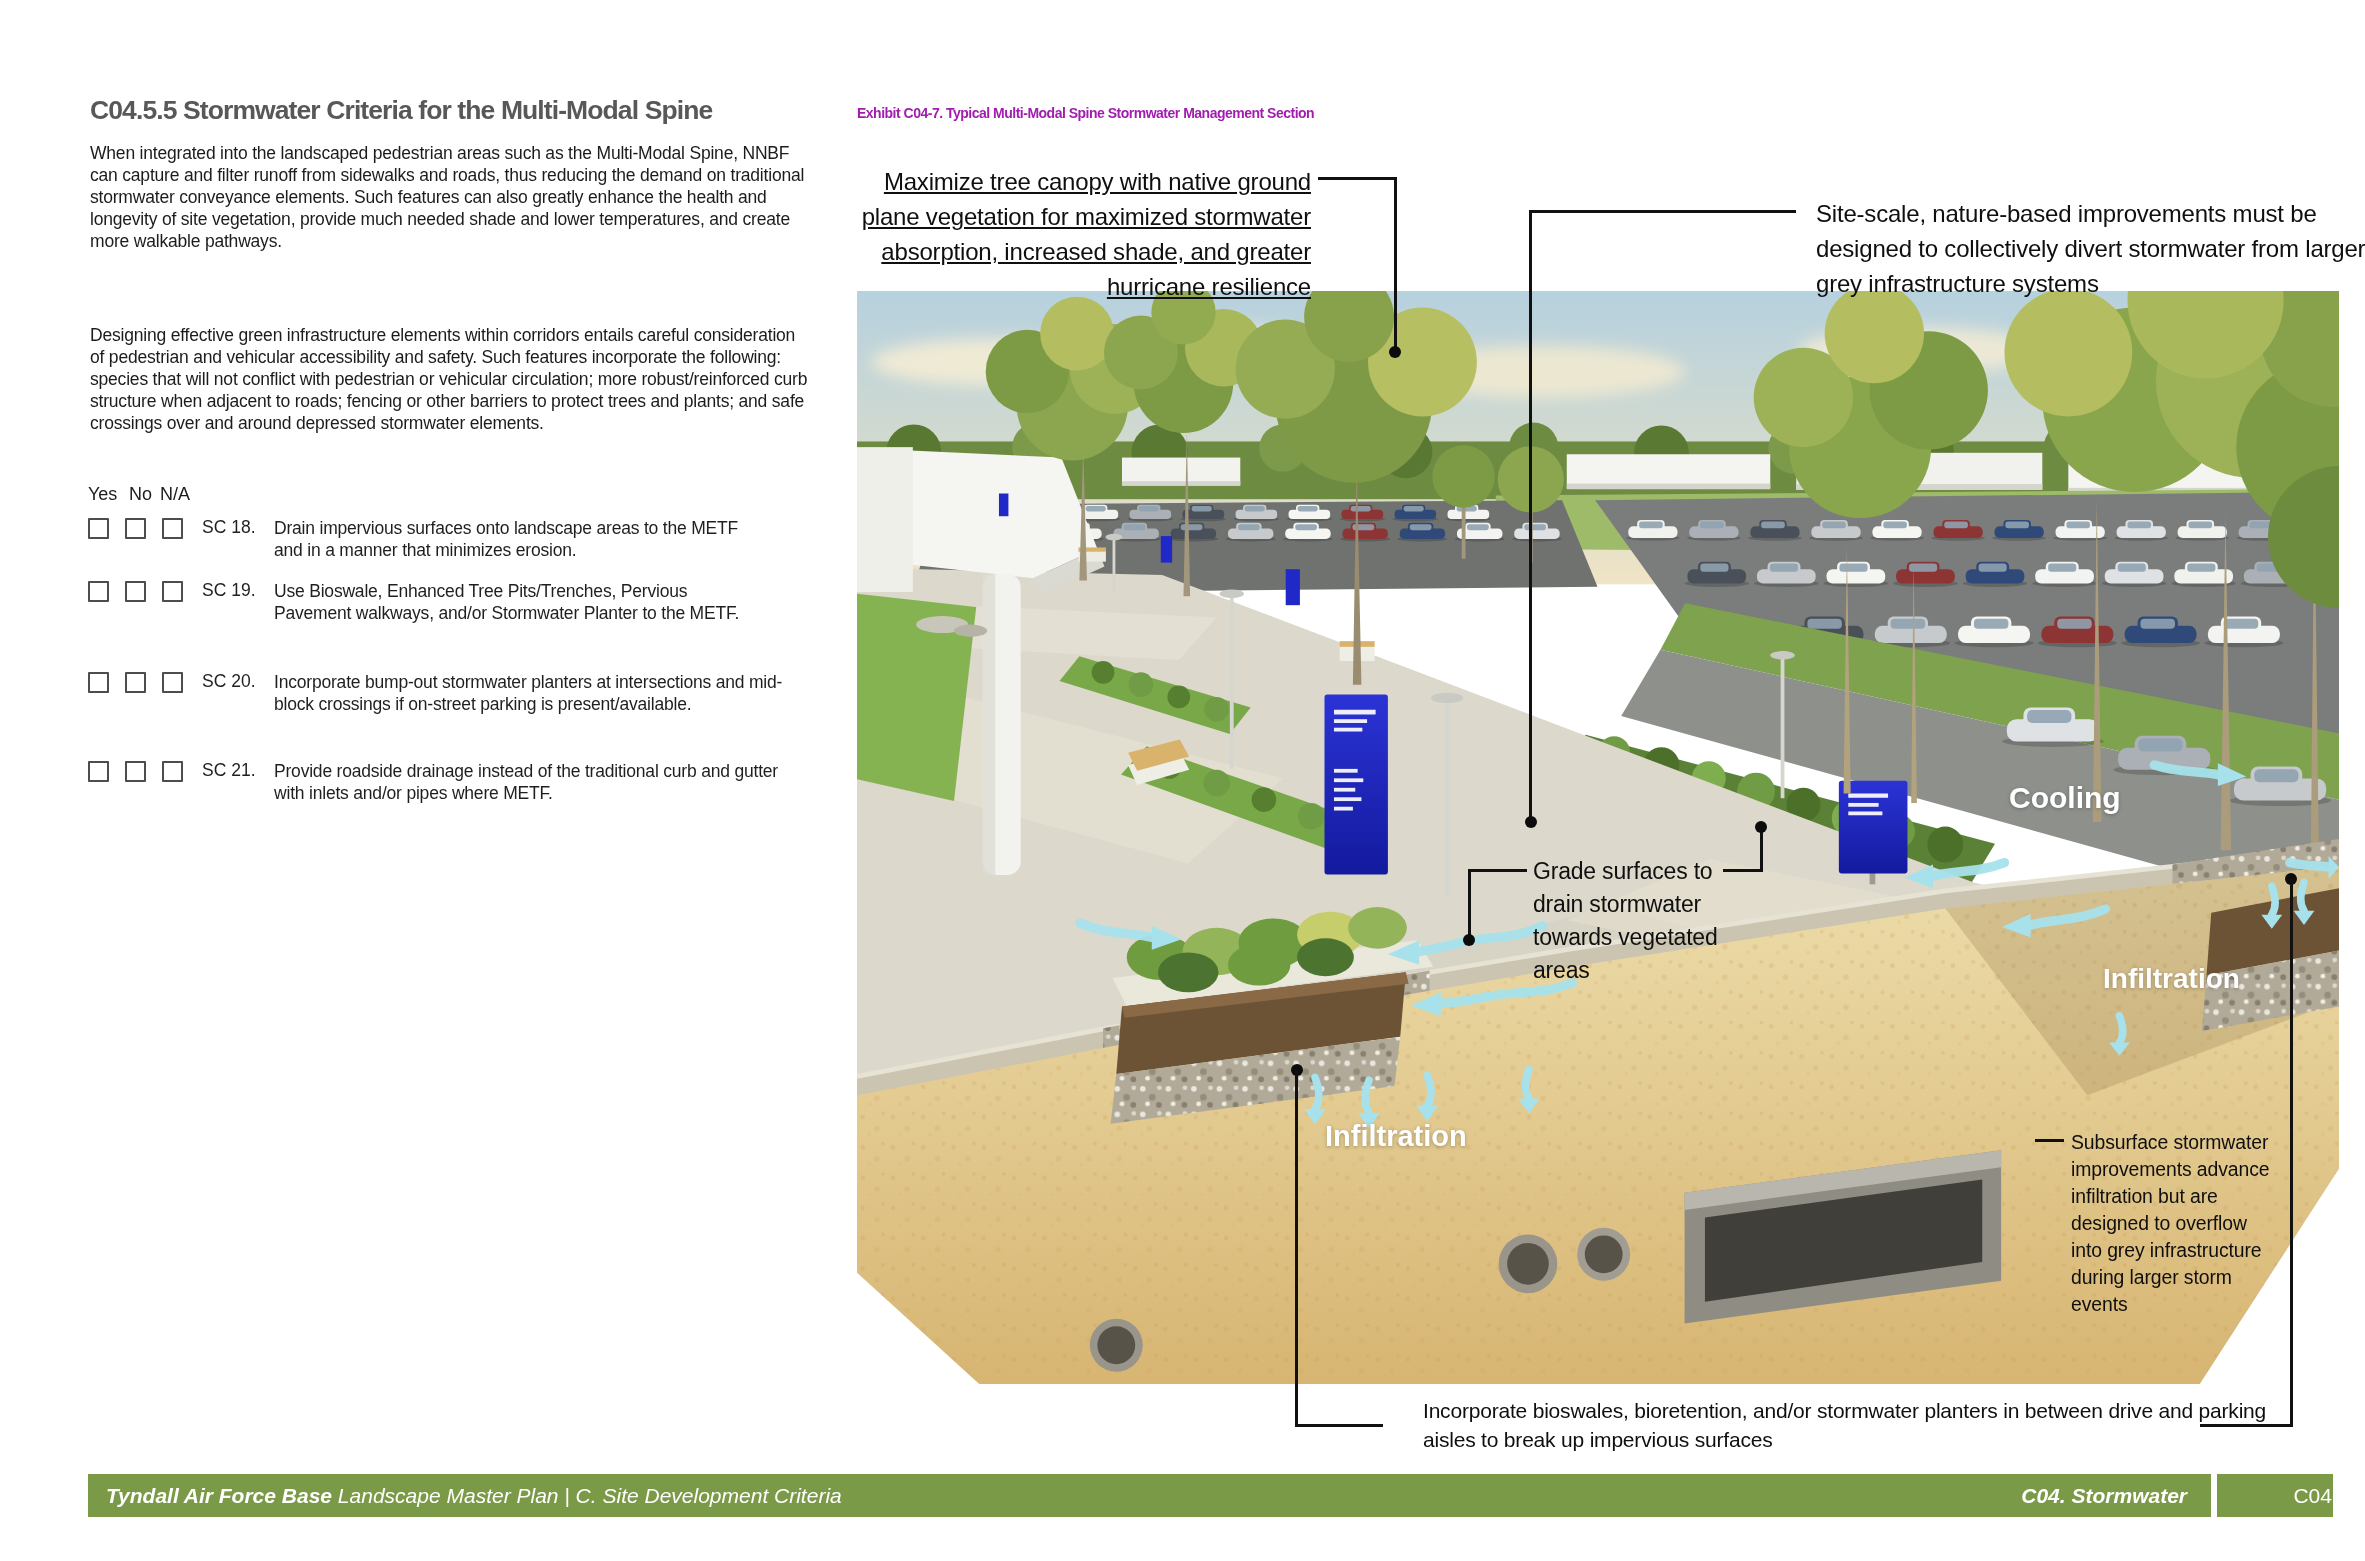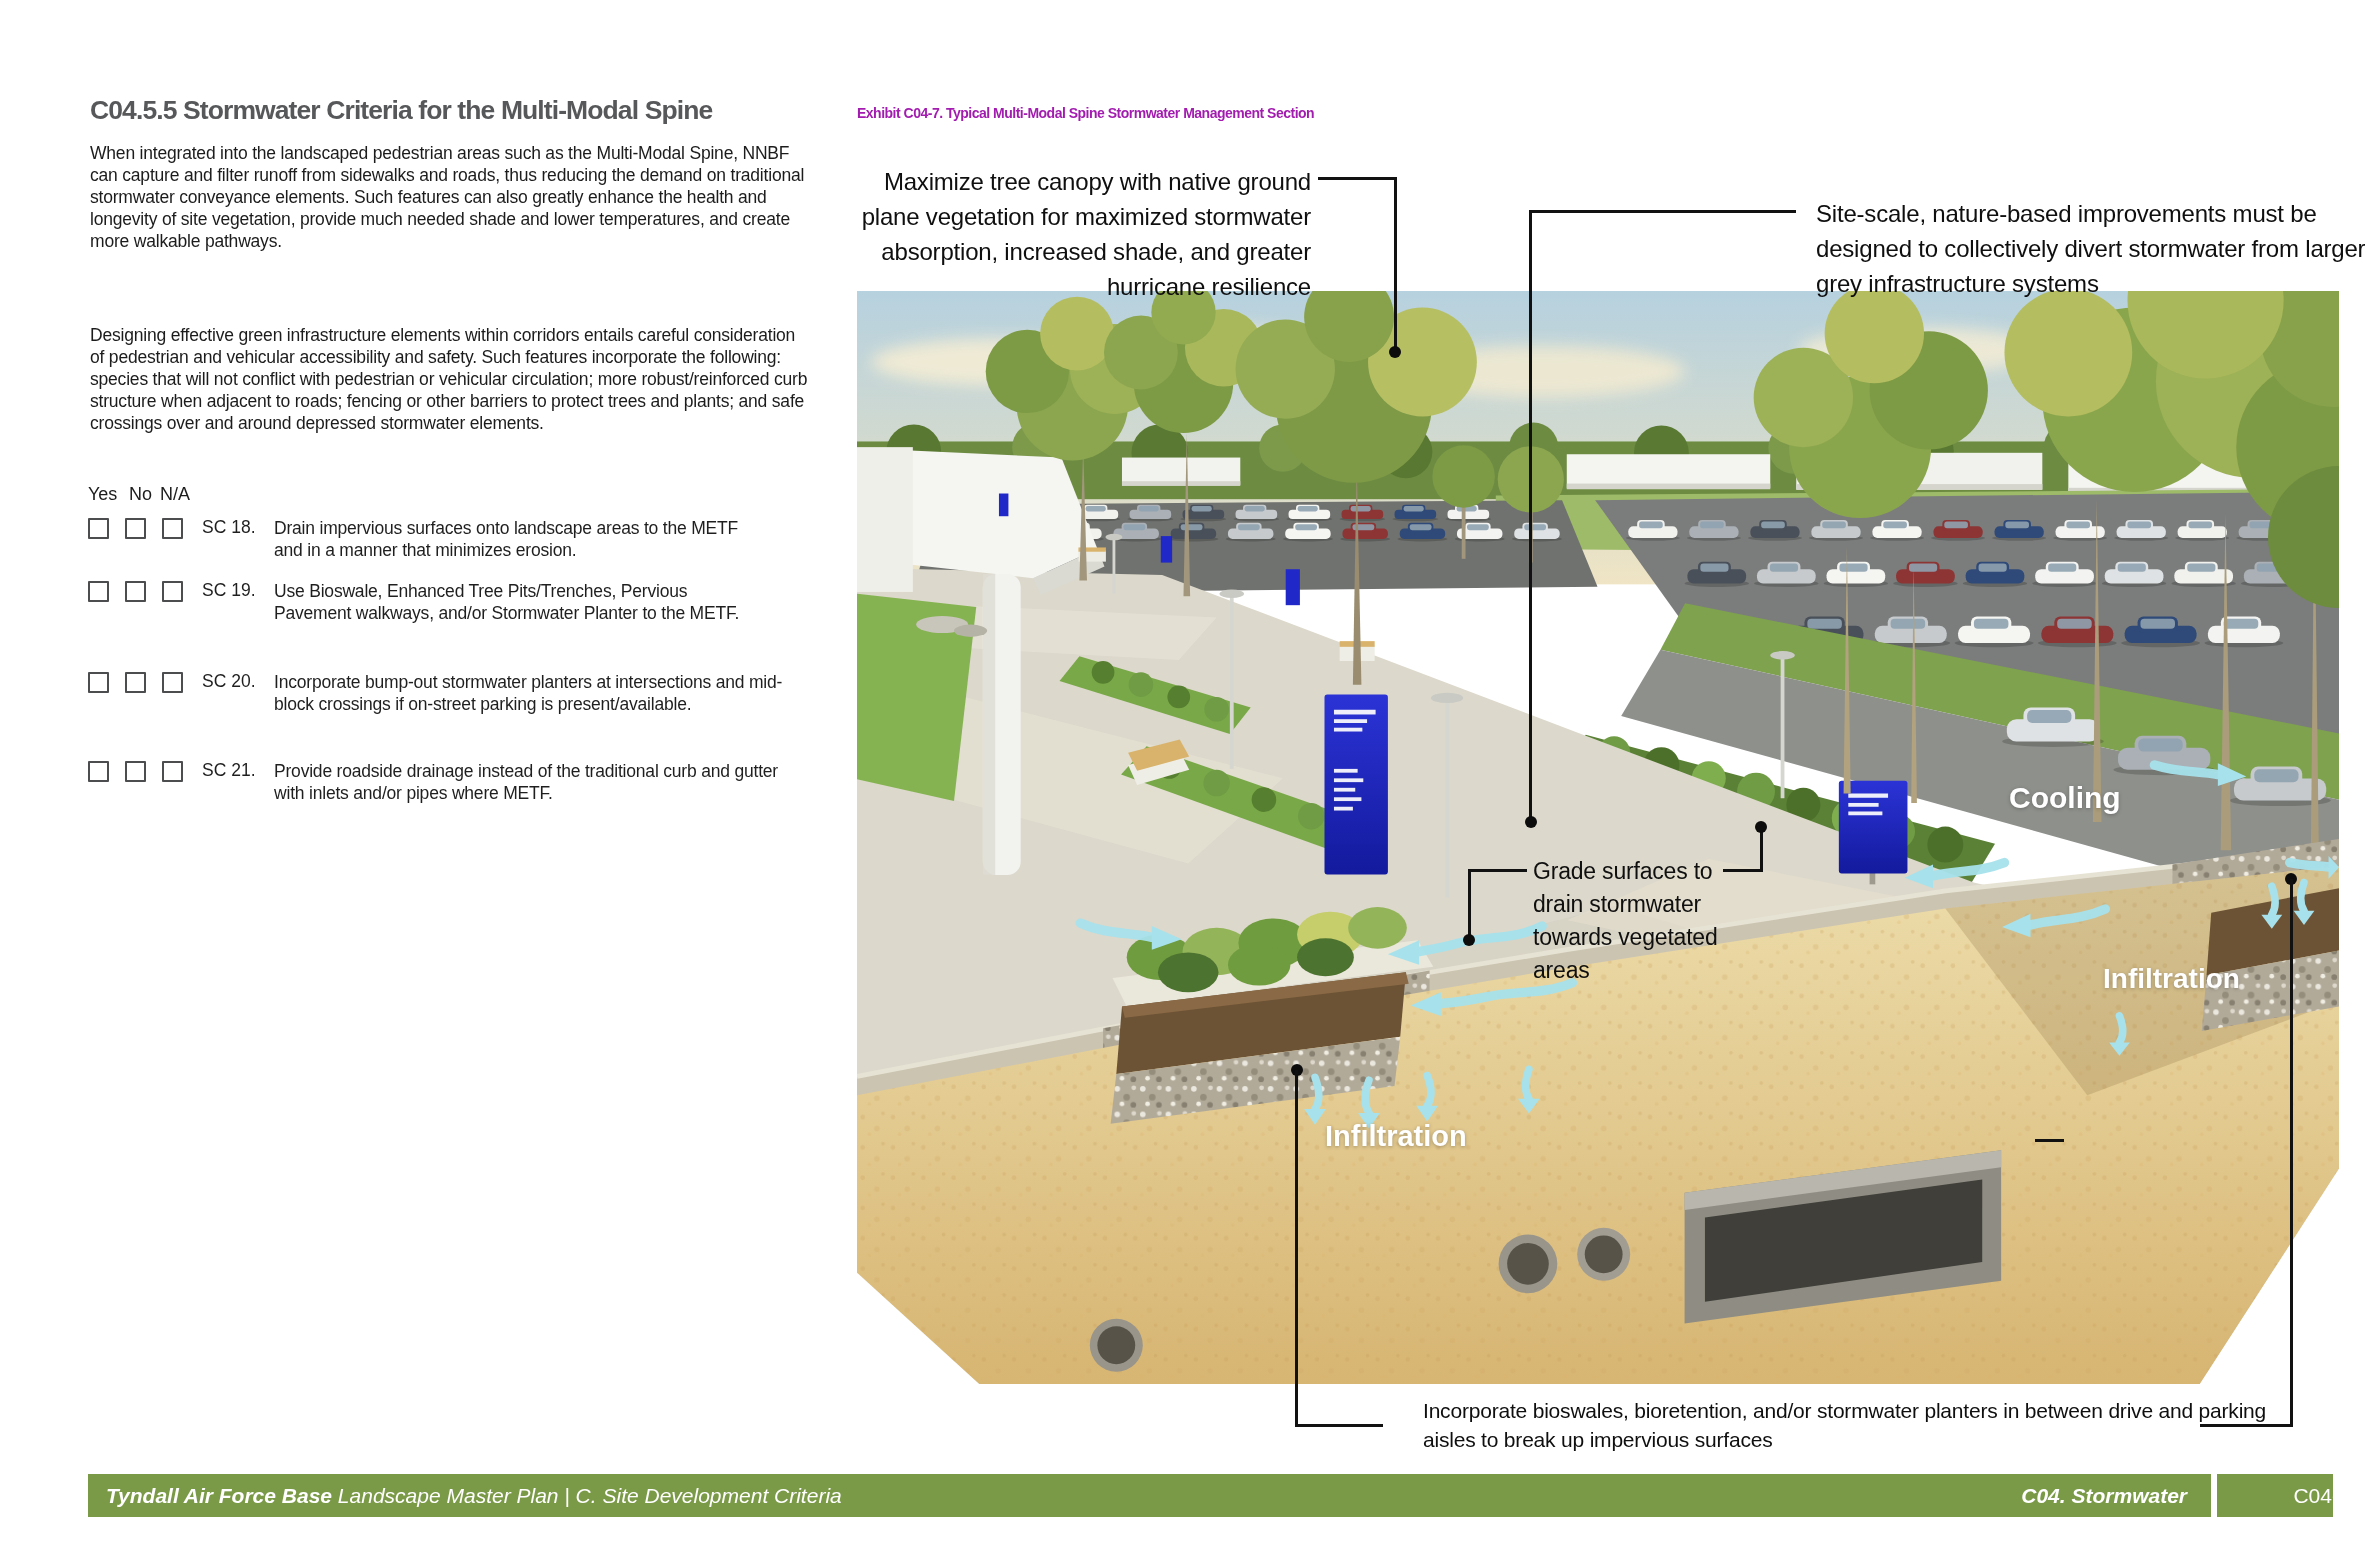--- a/index.html
+++ b/index.html
@@ -21,21 +21,21 @@
   .cb1{left:0;} .cb2{left:37px;} .cb3{left:74px;}
   .sc-id{position:absolute;left:114px;top:0;font-size:17.5px;white-space:nowrap;}
   .sc-text{position:absolute;left:186px;top:0;font-size:17.5px;line-height:22px;letter-spacing:-0.2px;}
   .w1{width:478px;} .w2{width:511px;}
   
   #exhibit-title{left:857px;top:105px;width:1230px;font-size:14px;font-weight:bold;
       color:#a21caf;letter-spacing:-0.5px;}
   #photo{left:857px;top:291px;width:1482px;height:1093px;}
   #photo svg{display:block;width:100%;height:100%;}
   .ann{color:#0f0f0f;font-size:24px;line-height:35px;letter-spacing:-0.2px;}
-  #ann-maximize{left:833px;top:164px;width:478px;text-align:right;}
+  #ann-maximize{left:833px;top:164px;width:478px;text-align:right;text-decoration:underline;}
   #ann-sitescale{left:1816px;top:196px;width:558px;text-align:left;}
   #ann-grade{left:1533px;top:855px;width:203px;font-size:23px;line-height:33px;}
   #ann-subsurface{left:2071px;top:1129px;width:201px;font-size:19.4px;line-height:27px;letter-spacing:-0.1px;}
   #ann-bioswales{left:1399px;top:1396px;width:852px;font-size:21px;line-height:29px;margin-left:24px;}
   .cl{background:#111111;}
   .cd{width:12.3px;height:12.3px;border-radius:50%;background:#0c0c0c;}
   .imglabel{color:#ffffff;font-weight:bold;text-shadow:0 0.9px 3.8px rgba(40,40,40,.35);}
   #lbl-cooling{left:1997px;top:781px;font-size:30px;margin-left:12px;}
   #lbl-inf-left{left:1325px;top:1120px;font-size:29px;}
   #lbl-inf-right{left:2103px;top:963px;font-size:28px;}
@@ -598,20 +598,21 @@
       </g>
 
       <polygon points="0,2075 258,2310 0,2310" fill="#ffffff"></polygon>
       <polygon points="3132,1855 3132,2310 2838,2310" fill="#ffffff"></polygon>
     </svg>
   </div>
 
   <div class="abs ann" id="ann-maximize">Maximize tree canopy with native ground plane vegetation for maximized stormwater absorption, increased shade, and greater hurricane resilience</div>
   <div class="abs ann" id="ann-sitescale">Site-scale, nature-based improvements must be designed to collectively divert stormwater from larger grey infrastructure systems</div>
   <div class="abs ann" id="ann-grade">Grade surfaces to drain stormwater towards vegetated areas</div>
+  <div class="abs ann" id="ann-subsurface">Subsurface stormwater improvements advance infiltration but are designed to overflow into grey infrastructure during larger storm events</div>
   <div class="abs ann" id="ann-bioswales">Incorporate bioswales, bioretention, and/or stormwater planters in between drive and parking aisles to break up impervious surfaces</div>
 
   <div class="abs cl" style="left:1318px;top:177px;width:79px;height:3.3px;"></div>
   <div class="abs cl" style="left:1394px;top:177px;width:3.3px;height:176px;"></div>
   <div class="abs cd" style="left:1389px;top:346px;"></div>
 
   <div class="abs cl" style="left:1531px;top:210px;width:265px;height:3.3px;"></div>
   <div class="abs cl" style="left:1529px;top:210px;width:3.3px;height:612px;"></div>
   <div class="abs cd" style="left:1525px;top:816px;"></div>
 

